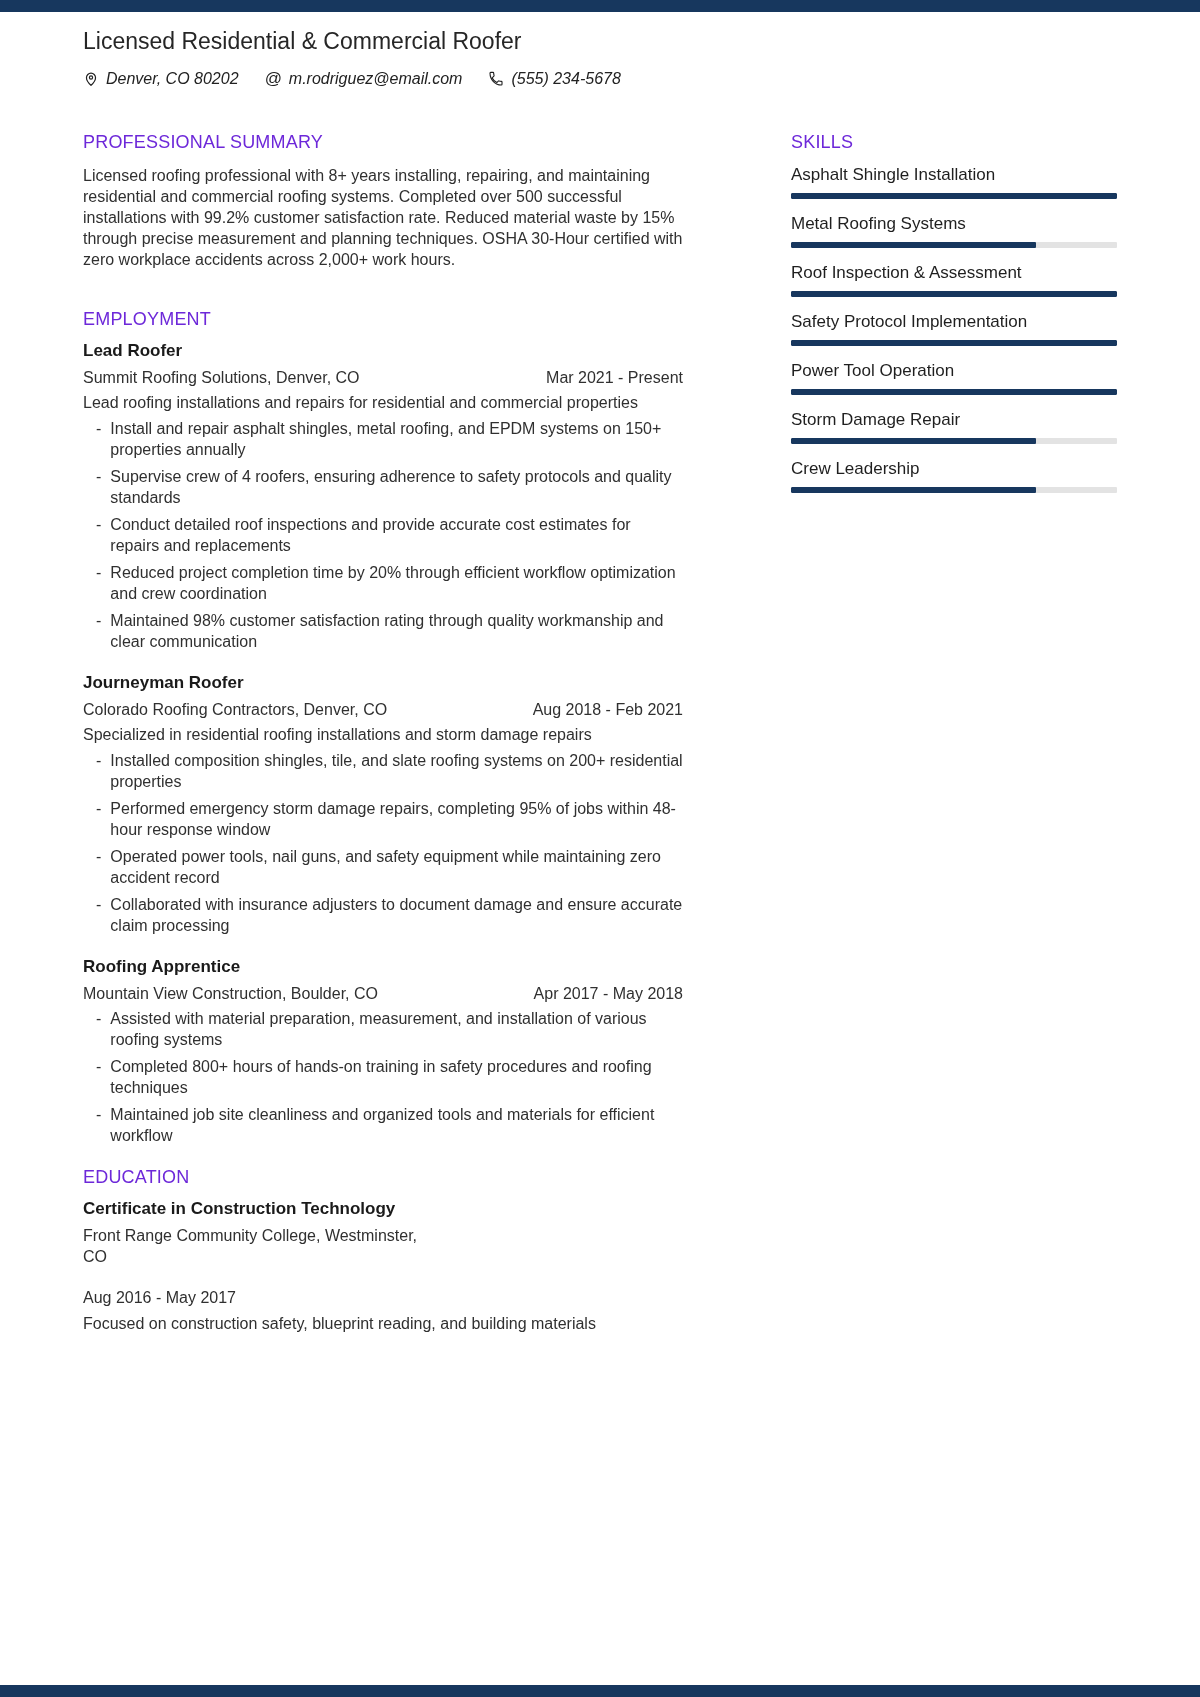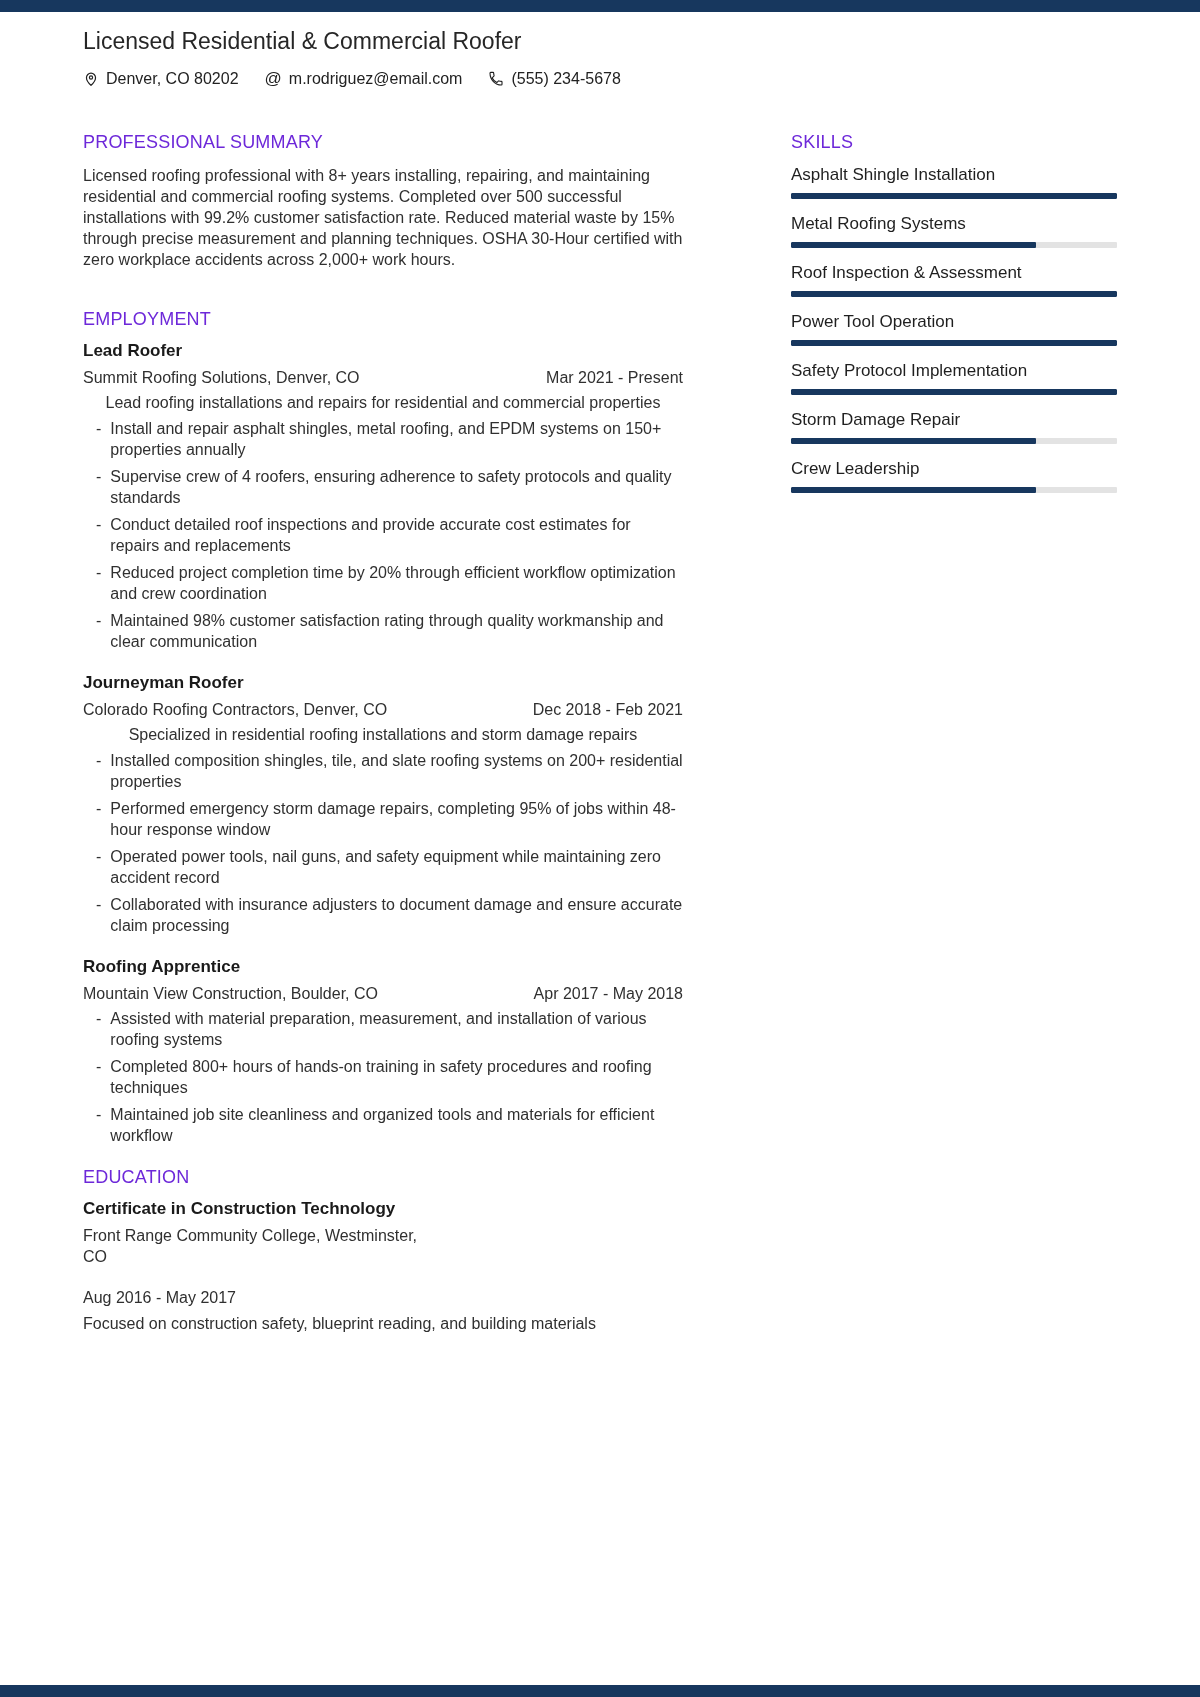--- a/index.html
+++ b/index.html
@@ -35,21 +35,21 @@
     color: #262626;
   }
   .contact-row {
     margin-top: 16px;
     display: flex;
     align-items: center;
     gap: 26px;
     font-size: 16px;
     color: #222222;
   }
-  .contact-item { display: flex; align-items: center; gap: 7px; }
+  .contact-item { display: flex; align-items: center; gap: 7px; font-style: italic; }
   .contact-item svg { display: block; }
   .at-glyph { font-size: 17px; line-height: 16px; color: #222; }
 
   
   .columns { display: flex; justify-content: space-between; margin-top: 45px; }
   .main-col { width: 600px; }
   .side-col { width: 326px; }
 
   h2.section-heading {
     margin: 0 0 13px 0;
@@ -77,21 +77,21 @@
     display: flex;
     justify-content: space-between;
     align-items: flex-start;
     gap: 20px;
     font-size: 16px;
     line-height: 21px;
     color: #303030;
     margin-bottom: 4px;
   }
   .dates { white-space: nowrap; }
-  .job-summary { margin: 0 0 5px 0; font-size: 16px; line-height: 21px; color: #303030; text-align: center; }
+  .job-summary { margin: 0 0 5px 0; font-size: 16px; line-height: 21px; color: #303030; }
   .bullets { list-style: none; margin: 0; padding: 0; }
   .bullet {
     display: flex;
     gap: 9px;
     padding-left: 13px;
     font-size: 16px;
     line-height: 21px;
     color: #303030;
     margin-bottom: 6px;
   }
@@ -207,21 +207,21 @@
                   <span class="dash">-</span>
                   <span>Maintained 98% customer satisfaction rating through quality workmanship and clear communication</span>
                 </li>
             </ul>
           </div>
 
           <div class="job">
             <h3 class="job-title">Journeyman Roofer</h3>
             <div class="company-row">
               <span class="company">Colorado Roofing Contractors, Denver, CO</span>
-              <span class="dates">Dec 2018 - Feb 2021</span>
+              <span class="dates">Aug 2018 - Feb 2021</span>
             </div>
             <p class="job-summary">Specialized in residential roofing installations and storm damage repairs</p>
             <ul class="bullets">
               <li class="bullet">
                   <span class="dash">-</span>
                   <span>Installed composition shingles, tile, and slate roofing systems on 200+ residential properties</span>
                 </li>
               <li class="bullet">
                   <span class="dash">-</span>
                   <span>Performed emergency storm damage repairs, completing 95% of jobs within 48-hour response window</span>
@@ -286,27 +286,27 @@
               <div class="skill-fill" style="width: 75%;"></div>
             </div>
         </div>
         <div class="skill">
           <div class="skill-label">Roof Inspection &amp; Assessment</div>
           <div class="skill-bar">
               <div class="skill-fill" style="width: 100%;"></div>
             </div>
         </div>
         <div class="skill">
+          <div class="skill-label">Safety Protocol Implementation</div>
+          <div class="skill-bar">
+              <div class="skill-fill" style="width: 100%;"></div>
+            </div>
+        </div>
+        <div class="skill">
           <div class="skill-label">Power Tool Operation</div>
-          <div class="skill-bar">
-              <div class="skill-fill" style="width: 100%;"></div>
-            </div>
-        </div>
-        <div class="skill">
-          <div class="skill-label">Safety Protocol Implementation</div>
           <div class="skill-bar">
               <div class="skill-fill" style="width: 100%;"></div>
             </div>
         </div>
         <div class="skill">
           <div class="skill-label">Storm Damage Repair</div>
           <div class="skill-bar">
               <div class="skill-fill" style="width: 75%;"></div>
             </div>
         </div>

